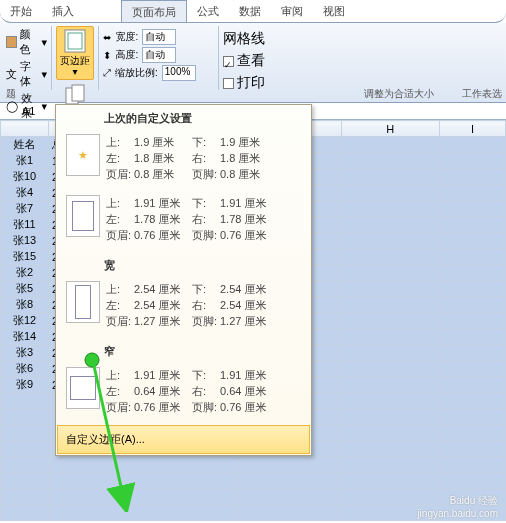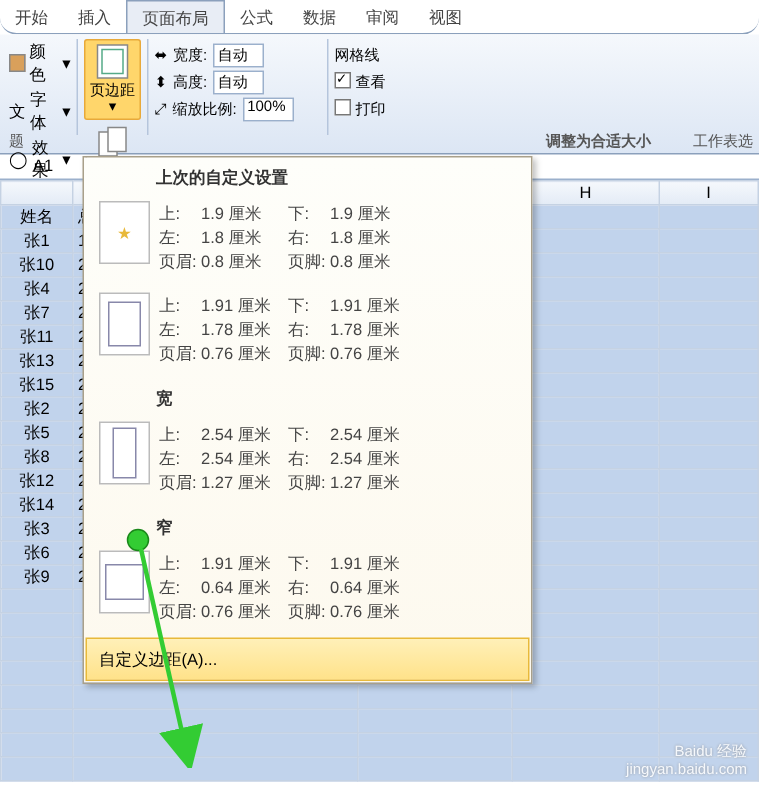--- a/index.html
+++ b/index.html
@@ -1,44 +1,44 @@
 <!DOCTYPE html>
 <html><head>
 <meta charset="utf-8">
 <style>
 *{box-sizing:border-box;margin:0;padding:0;font-family:"Microsoft YaHei",SimSun,sans-serif;}
 body{width:506px;height:523px;background:#fff;font-size:11px;overflow:hidden;position:relative;}
 .tabs{display:flex;background:#fff;border-bottom:1px solid #8ba0bc;height:23px;border-radius:11px;}
 .tab{padding:4px 10px 2px;color:#444;cursor:pointer;}
-.tab.active{background:#e8edf5;border:1px solid #8ba0bc;border-bottom:none;}
+.tab.active{background:#e8edf5;border:1px solid #8ba0bc;border-bottom:none;margin-left:37px;}
 .ribbon{background:linear-gradient(#f5f8fc,#dce6f4);border-bottom:1px solid #8ba0bc;padding:3px 2px 12px;display:flex;height:80px;position:relative;}
 .grp{border-right:1px solid #b5c5dc;padding:0 4px;display:flex;flex-direction:column;}
 .g1{width:50px;}
 .g1 .row{display:flex;align-items:center;gap:3px;margin:1px 0;}
 .swatch{width:12px;height:12px;background:#d9a05b;border:1px solid #888;}
 .g2{display:flex;gap:1px;}
 .bigbtn{display:flex;flex-direction:column;align-items:center;width:38px;padding:2px 1px;cursor:pointer;font-size:10px;text-align:center;line-height:11px;}
 .bigbtn.active{background:#ffd66b;border:1px solid #e8a93a;border-radius:2px;}
 .ico{width:26px;height:24px;margin-bottom:2px;display:flex;align-items:center;justify-content:center;}
 .g3{width:120px;padding-top:2px;}
 .g3 .row{display:flex;align-items:center;gap:4px;margin:1px 0;font-size:10px;}
 .ginput{width:34px;height:16px;border:1px solid #9bb0cc;background:#fff;padding:0 2px;}
-.glabel{position:absolute;bottom:1px;right:72px;font-size:10px;color:#555;font-weight:bold;}
+.glabel{position:absolute;bottom:1px;right:72px;font-size:10px;color:#555;}
 .g4{width:60px;padding-top:2px;}
-.g4 .row{display:flex;gap:3px;margin:2px 0;font-size:10px;}
+.g4 .row{display:flex;align-items:center;gap:3px;margin:2px 0;font-size:14px;}
 .chk{width:11px;height:11px;border:1px solid #777;background:#fff;}
 .chk.on::after{content:"✓";font-size:9px;position:relative;top:-2px;left:0;}
 .namebar{height:17px;border-bottom:1px solid #9bb0cc;display:flex;align-items:center;}
 .namebar span{padding:1px 22px;border-right:1px solid #ccc;font-size:11px;}
 .gridwrap{position:relative;}
 table{border-collapse:collapse;width:100%;}
 td,th{border:1px solid #c5d2e3;height:16px;font-size:11px;padding:0 3px;background:#c1d3ec;text-align:left;}
 th{background:linear-gradient(#f5f8fc,#e3ebf6);text-align:center;font-weight:normal;}
 .colA{width:48px;text-align:center;}
-.dropdown{position:absolute;left:55px;top:104px;width:300px;background:linear-gradient(#fefefa,#fdf9ee);border:1px solid #a9a08a;box-shadow:2px 2px 4px rgba(0,0,0,0.25);font-size:11px;z-index:10;}
+.dropdown{position:absolute;left:55px;top:104px;width:257px;background:linear-gradient(#fefefa,#fdf9ee);border:1px solid #a9a08a;box-shadow:2px 2px 4px rgba(0,0,0,0.25);font-size:11px;z-index:10;}
 .sec-title{font-weight:bold;padding:6px 8px 4px 48px;color:#333;}
 .preset{display:flex;padding:4px 8px 8px;}
 .preview{width:34px;height:42px;border:1px solid #bbb;background:#fff;margin:0 6px 0 2px;position:relative;}
 .preview.star::after{content:"★";position:absolute;top:14px;left:11px;color:#e8b93a;font-size:11px;}
 .preview .inner{position:absolute;inset:5px;border:1px solid #88a;}
 .preview.tall .inner{inset:3px 8px;}
 .preview.narrow .inner{inset:8px 3px;}
 .preset-vals{flex:1;}
 .preset-vals .prow{display:flex;margin:1px 0;}
 .prow .lbl{width:28px;color:#444;}

